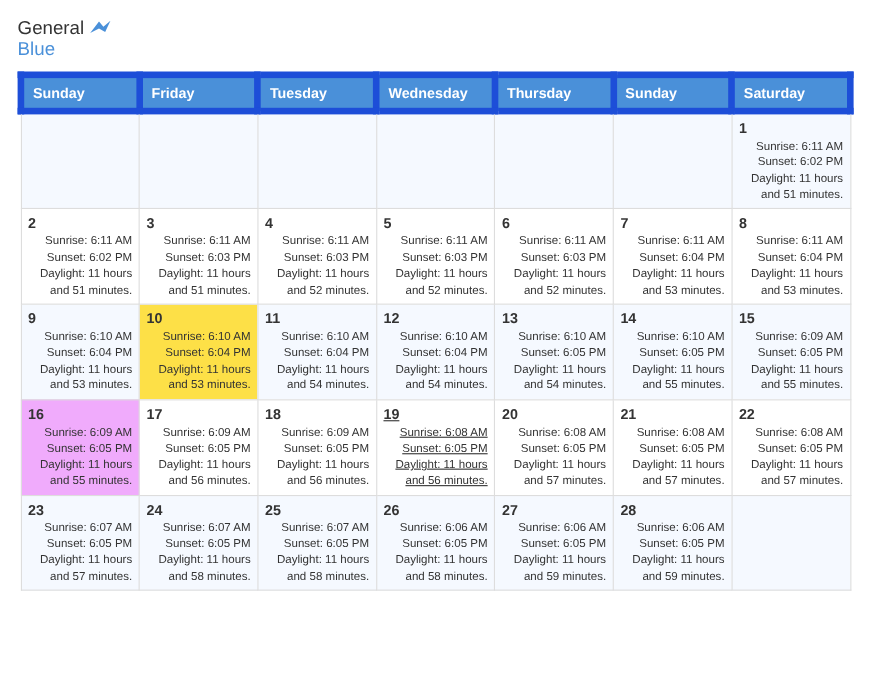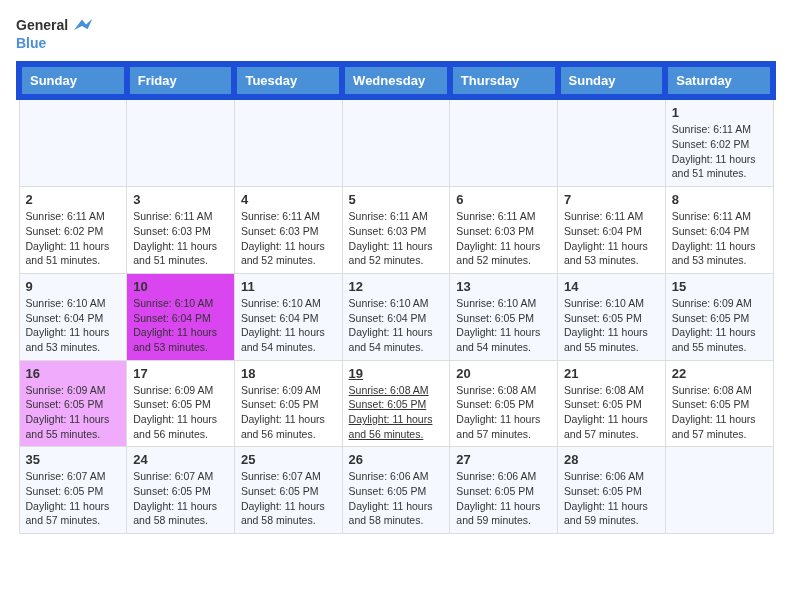--- a/index.html
+++ b/index.html
@@ -15,22 +15,22 @@
       justify-content: space-between;
       align-items: flex-start;
       margin-bottom: 10px;
     }
     .logo {
       display: flex;
       align-items: center;
       gap: 4px;
     }
     .logo-text {
-      font-size: 14px;
-      font-weight: bold;
+      font-size: 17px;
+      font-weight: normal;
       line-height: 1.1;
     }
     .logo-text span.general { color: #333; }
     .logo-text span.blue { color: #4a90d9; }
     .logo-icon {
       width: 24px;
       height: 20px;
     }
     .title-block { text-align: right; }
     .month-year {
@@ -68,20 +68,21 @@
     .day-num {
       font-size: 13px;
       font-weight: bold;
       margin-bottom: 2px;
       display: block;
     }
     .day-info {
       font-size: 10.5px;
       line-height: 1.4;
       color: #333;
+      text-align: right;
     }
     .empty-cell { background: #f9f9f9; }
     tr:nth-child(odd) td { background-color: #f5f9ff; }
     tr:nth-child(even) td { background-color: #ffffff; }
     .calendar thead tr th { background-color: #4a90d9; }
   </style>
 </head>
 <body>
 
 <div class="header">
@@ -170,21 +171,21 @@
 Daylight: 11 hours and 53 minutes.</div>
         </td>
       </tr>
       <tr>
         <td style="background-color: rgb(245, 249, 255);">
           <span class="day-num">9</span>
           <div class="day-info">Sunrise: 6:10 AM
 Sunset: 6:04 PM
 Daylight: 11 hours and 53 minutes.</div>
         </td>
-        <td style="background-color: #d946ef;">
+        <td style="background-color: #fde047;">
           <span class="day-num">10</span>
           <div class="day-info">Sunrise: 6:10 AM
 Sunset: 6:04 PM
 Daylight: 11 hours and 53 minutes.</div>
         </td>
         <td style="background-color: rgb(245, 249, 255);">
           <span class="day-num">11</span>
           <div class="day-info">Sunrise: 6:10 AM
 Sunset: 6:04 PM
 Daylight: 11 hours and 54 minutes.</div>
@@ -253,21 +254,21 @@
         </td>
         <td style="background-color: rgb(255, 255, 255);">
           <span class="day-num">22</span>
           <div class="day-info">Sunrise: 6:08 AM
 Sunset: 6:05 PM
 Daylight: 11 hours and 57 minutes.</div>
         </td>
       </tr>
       <tr>
         <td style="background-color: rgb(245, 249, 255);">
-          <span class="day-num">35</span>
+          <span class="day-num">23</span>
           <div class="day-info">Sunrise: 6:07 AM
 Sunset: 6:05 PM
 Daylight: 11 hours and 57 minutes.</div>
         </td>
         <td style="background-color: rgb(245, 249, 255);">
           <span class="day-num">24</span>
           <div class="day-info">Sunrise: 6:07 AM
 Sunset: 6:05 PM
 Daylight: 11 hours and 58 minutes.</div>
         </td>

